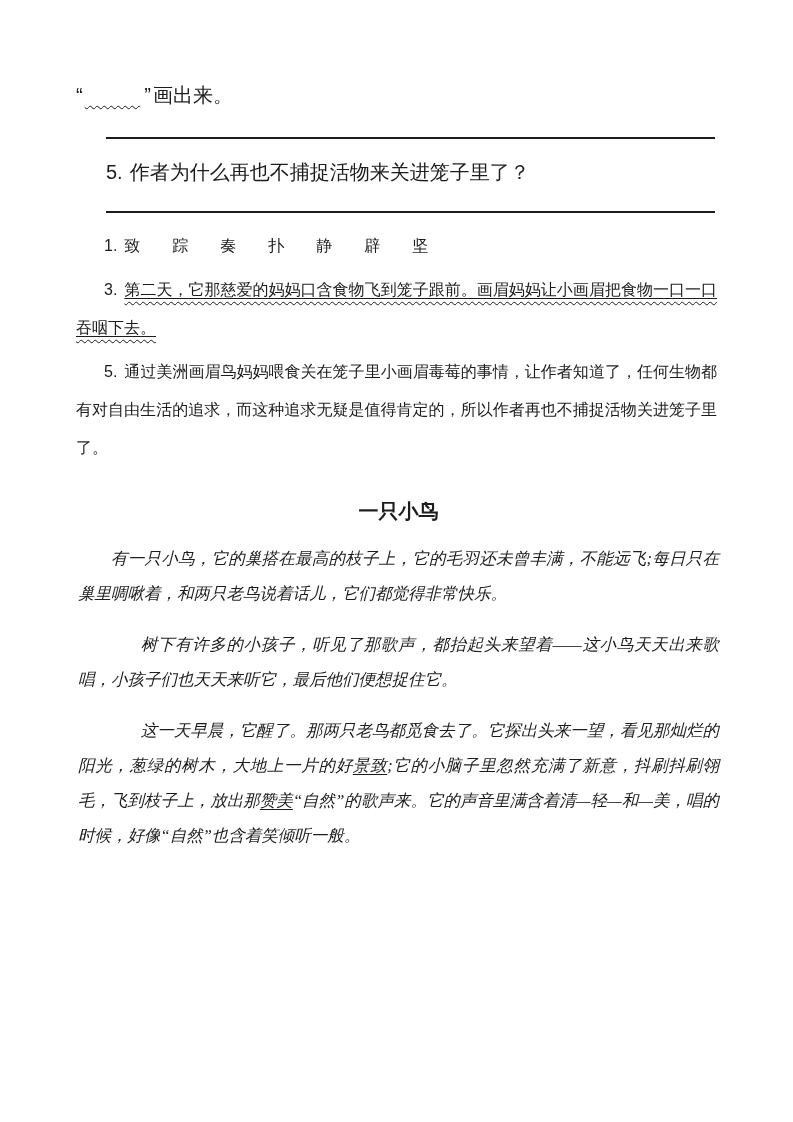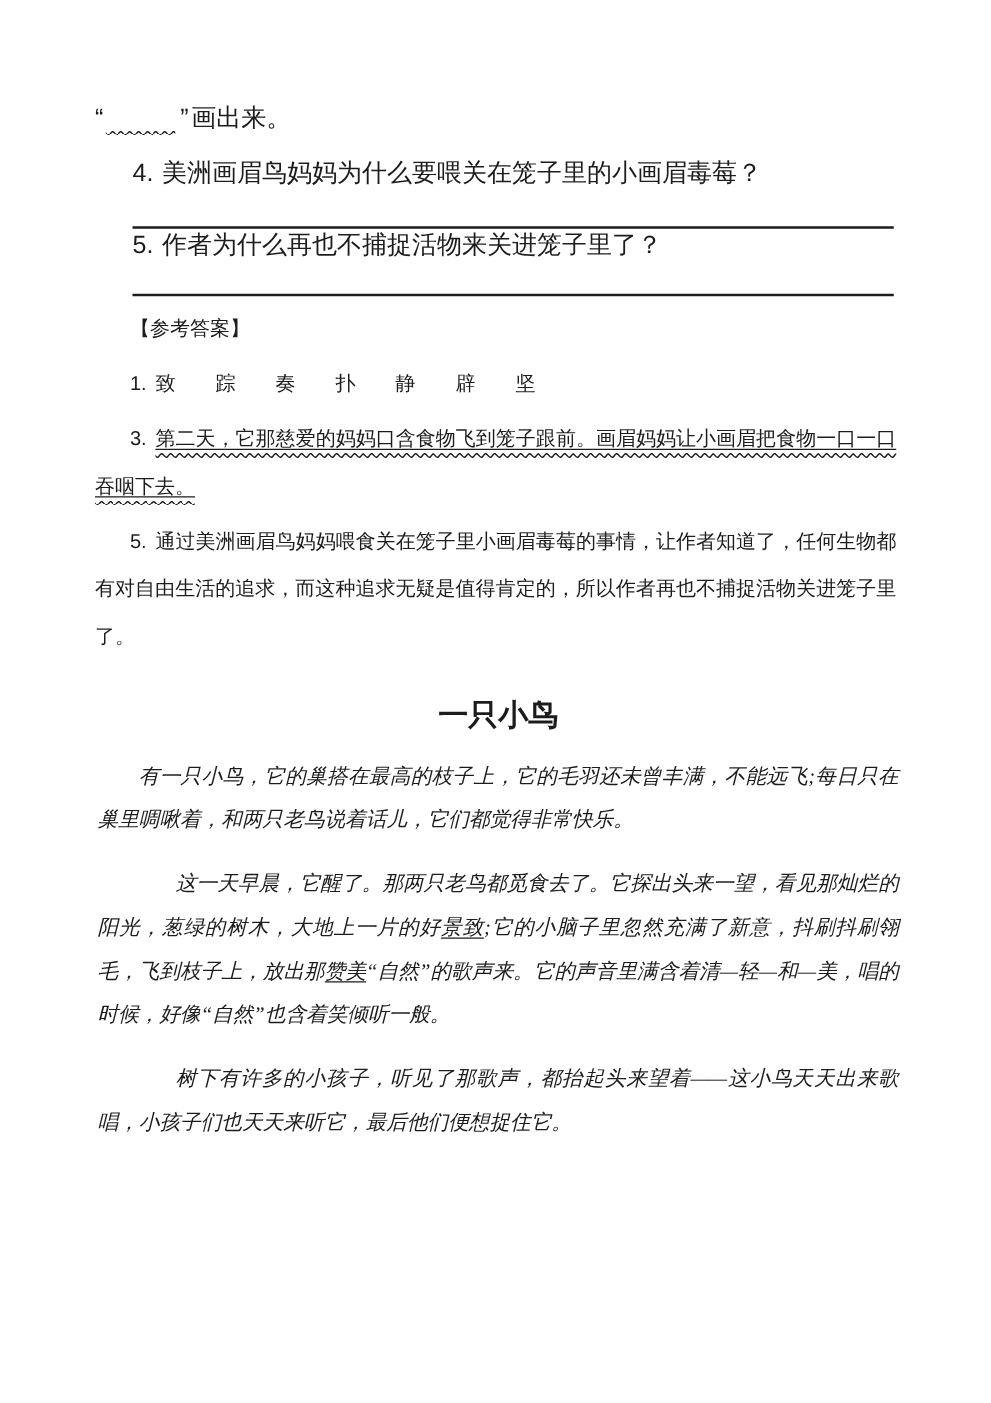--- a/index.html
+++ b/index.html
@@ -79,21 +79,21 @@
   }
   
   .passage {
     font-family: "Liberation Serif", "DejaVu Serif", serif;
     font-size: 16.5px;
     line-height: 35px;
     text-align: justify;
     margin: 0 -18px 0 -14px;
   }
   .passage .title {
-    font-size: 24px;
+    font-size: 20px;
     font-weight: 700;
     text-align: center;
     margin: 30px 0 8px 0;
     line-height: 28px;
     font-family: "Liberation Sans", "DejaVu Sans", sans-serif;
   }
   .psg { margin: 16px; font-style: italic; }
   .indent2 { text-indent: 2em; }
   .indent4 { text-indent: 3.8em; }
   .u {
@@ -104,44 +104,42 @@
   }
 </style>
 </head>
 <body>
 
 <div class="page">
 
   <div class="top-section">
     <p class="fill-line"><span>“</span><span class="wavy-blank"></span><span>”</span><span class="after-blank">画出来。</span></p>
 
-    <p class="question"><span class="num">4.</span><span>美洲画眉鸟妈妈为什么要喂关在笼子里的小画眉毒莓？</span></p>
 
     <hr class="rule">
 
     <p class="question"><span class="num">5.</span><span>作者为什么再也不捕捉活物来关进笼子里了？</span></p>
 
     <hr class="rule second">
   </div>
 
   <div class="answers">
-    <p class="header">【参考答案】</p>
 
     <p class="ans"><span class="num">1.</span><span>致　　踪　　奏　　扑　　静　　辟　　坚</span></p>
 
 
     <p class="ans tight"><span class="num">3.</span><span class="straight-u"><span class="wavy-u">第二天，它那慈爱的妈妈口含食物飞到笼子跟前。画眉妈妈让小画眉把食物一口一口吞咽下去。</span></span></p>
 
 
     <p class="ans tight"><span class="num">5.</span><span>通过美洲画眉鸟妈妈喂食关在笼子里小画眉毒莓的事情，让作者知道了，任何生物都有对自由生活的追求，而这种追求无疑是值得肯定的，所以作者再也不捕捉活物关进笼子里了。</span></p>
   </div>
 
   <div class="passage">
     <h2 class="title">一只小鸟</h2>
 
     <p class="psg indent2"><span>有一只小鸟，它的巢搭在最高的枝子上，它的毛羽还未曾丰满，不能远飞;每日只在巢里啁啾着，和两只老鸟说着话儿，它们都觉得非常快乐。</span></p>
 
+    <p class="psg indent4"><span>树下有许多的小孩子，听见了那歌声，都抬起头来望着——这小鸟天天出来歌唱，小孩子们也天天来听它，最后他们便想捉住它。</span></p>
+
     <p class="psg indent4"><span>这一天早晨，它醒了。那两只老鸟都觅食去了。它探出头来一望，看见那灿烂的阳光，葱绿的树木，大地上一片的好</span><span class="u">景致</span><span>;它的小脑子里忽然充满了新意，抖刷抖刷翎毛，飞到枝子上，放出那</span><span class="u">赞美</span><span>“自然”的歌声来。它的声音里满含着清—轻—和—美，唱的时候，好像“自然”也含着笑倾听一般。</span></p>
-
-    <p class="psg indent4"><span>树下有许多的小孩子，听见了那歌声，都抬起头来望着——这小鸟天天出来歌唱，小孩子们也天天来听它，最后他们便想捉住它。</span></p>
   </div>
 
 </div>
 
 </body></html>

